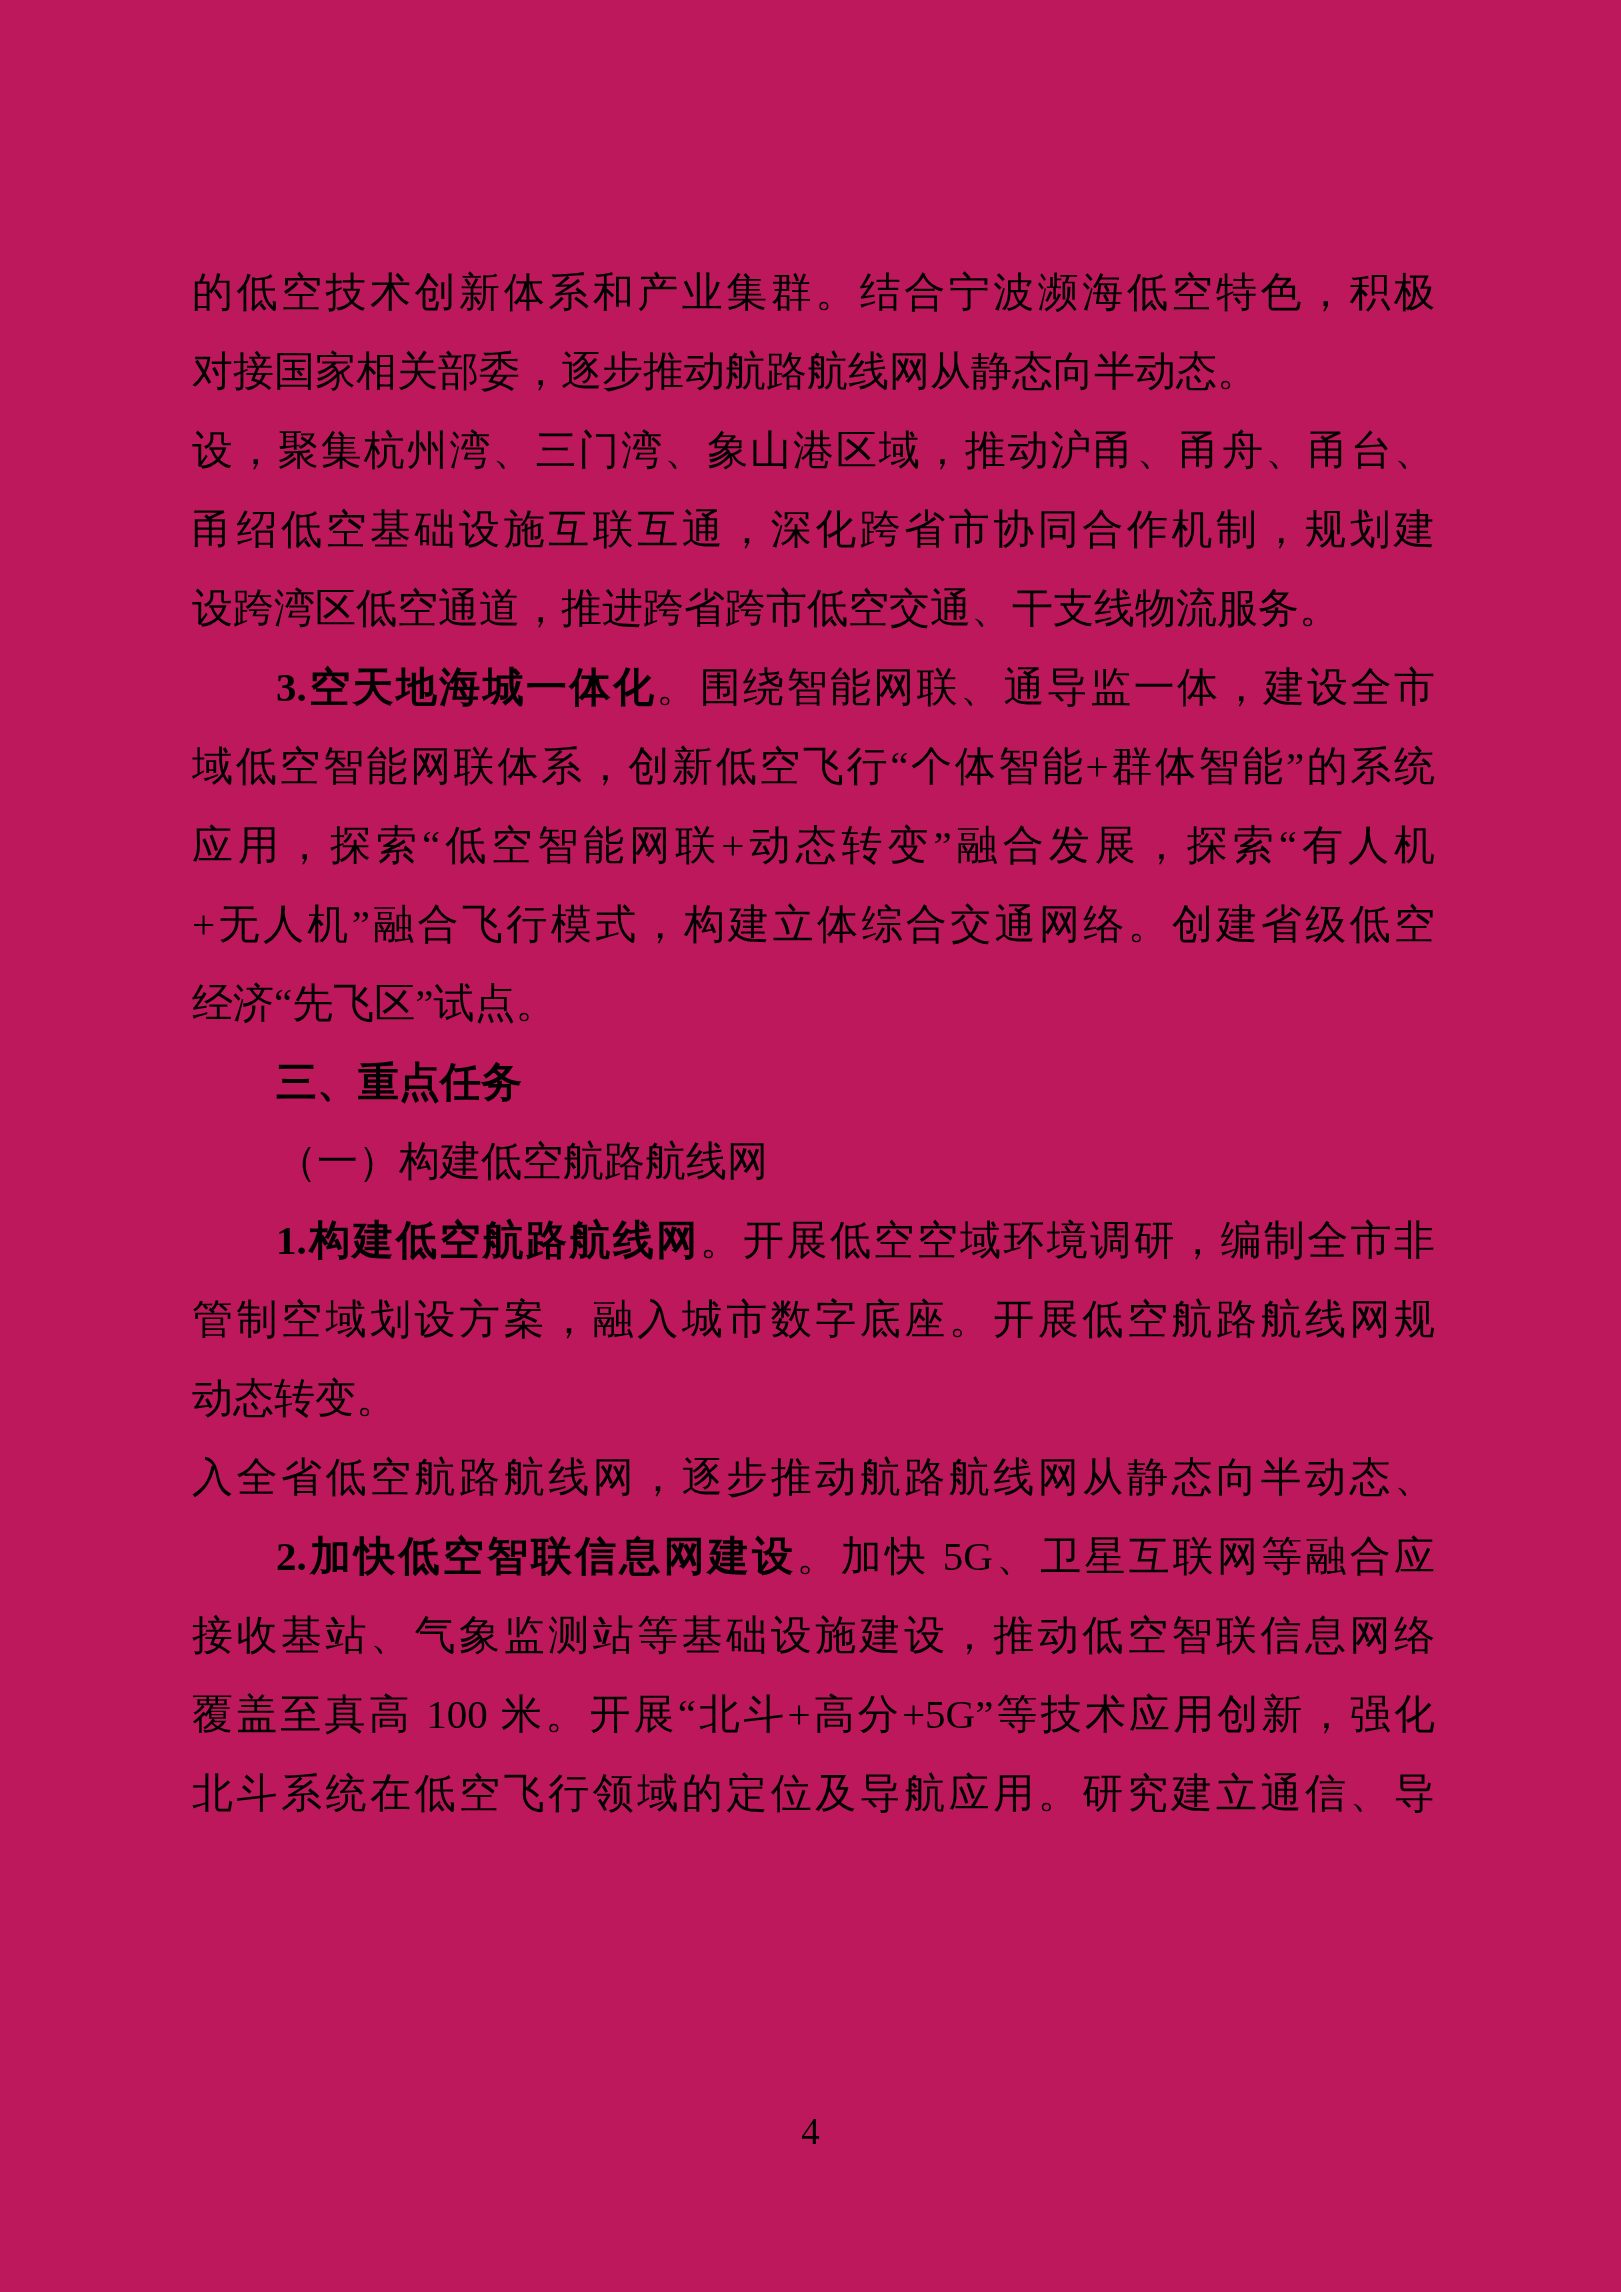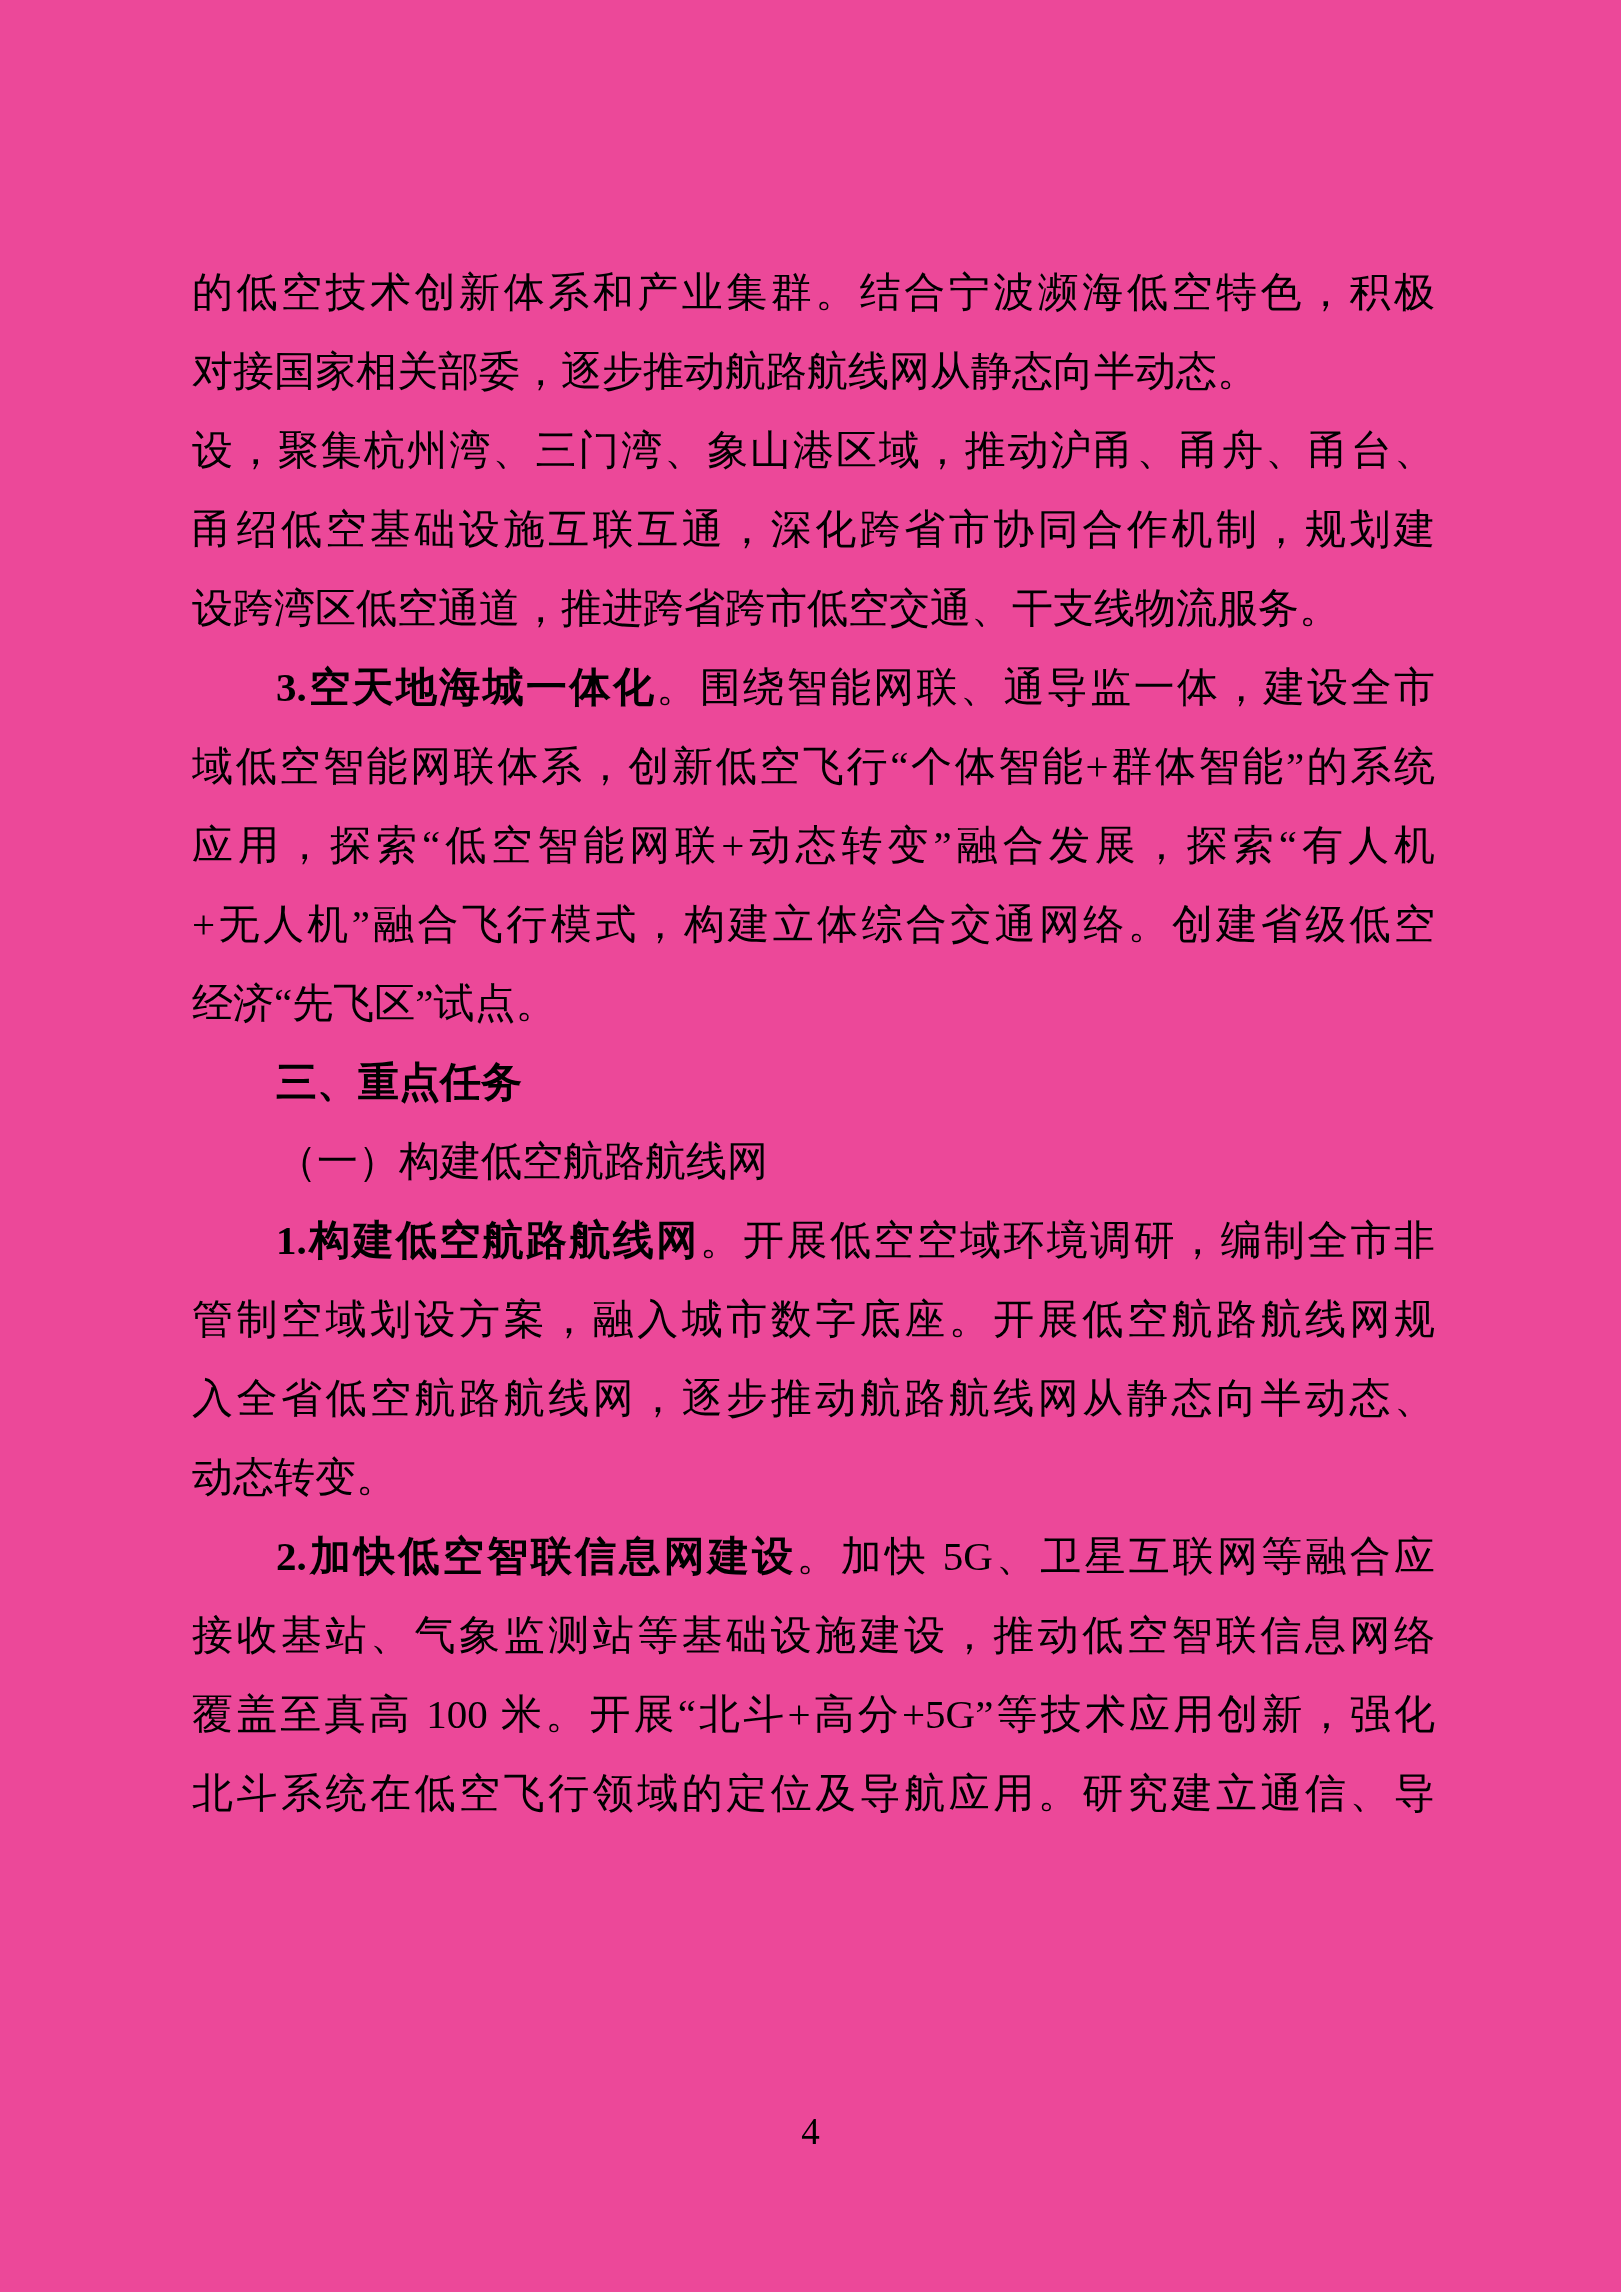--- a/index.html
+++ b/index.html
@@ -11,21 +11,21 @@
     position: relative;
     width: 1621px;
     height: 2293px;
     font-family: "Liberation Serif", "DejaVu Serif", serif;
     color: #000000;
     overflow: hidden;
   }
   .doc-page {
     position: absolute;
     inset: 0;
-    background: #ec4899;
+    background: #be185d;
   }
   .doc-body {
     position: absolute;
     left: 192px;
     top: 253px;
     width: 1243px;
   }
   .line {
     font-size: 41px;
     line-height: 79px;
@@ -65,22 +65,22 @@
       <div class="line no-just"><span class="run">设跨湾区低空通道，推进跨省跨市低空交通、干支线物流服务。</span></div>
       <div class="line indent"><span class="run-b">3.空天地海城一体化</span><span class="run">。围绕智能网联、通导监一体，建设全市</span></div>
       <div class="line"><span class="run">域低空智能网联体系，创新低空飞行“个体智能+群体智能”的系统</span></div>
       <div class="line"><span class="run">应用，探索“低空智能网联+动态转变”融合发展，探索“有人机</span></div>
       <div class="line"><span class="run">+无人机”融合飞行模式，构建立体综合交通网络。创建省级低空</span></div>
       <div class="line no-just"><span class="run">经济“先飞区”试点。</span></div>
       <div class="line indent no-just"><span class="run-b">三、重点任务</span></div>
       <div class="line indent no-just"><span class="run">（一）构建低空航路航线网</span></div>
       <div class="line indent"><span class="run-b">1.构建低空航路航线网</span><span class="run">。开展低空空域环境调研，编制全市非</span></div>
       <div class="line"><span class="run">管制空域划设方案，融入城市数字底座。开展低空航路航线网规</span></div>
+      <div class="line no-just"><span class="run">动态转变。</span></div>
       <div class="line"><span class="run">入全省低空航路航线网，逐步推动航路航线网从静态向半动态、</span></div>
-      <div class="line no-just"><span class="run">动态转变。</span></div>
       <div class="line indent"><span class="run-b">2.加快低空智联信息网建设</span><span class="run">。加快 5G、卫星互联网等融合应</span></div>
       <div class="line"><span class="run">接收基站、气象监测站等基础设施建设，推动低空智联信息网络</span></div>
       <div class="line"><span class="run">覆盖至真高 100 米。开展“北斗+高分+5G”等技术应用创新，强化</span></div>
       <div class="line"><span class="run">北斗系统在低空飞行领域的定位及导航应用。研究建立通信、导</span></div>
     </div>
   <div class="page-num">4</div>
 </div>
 
 
 </body></html>

